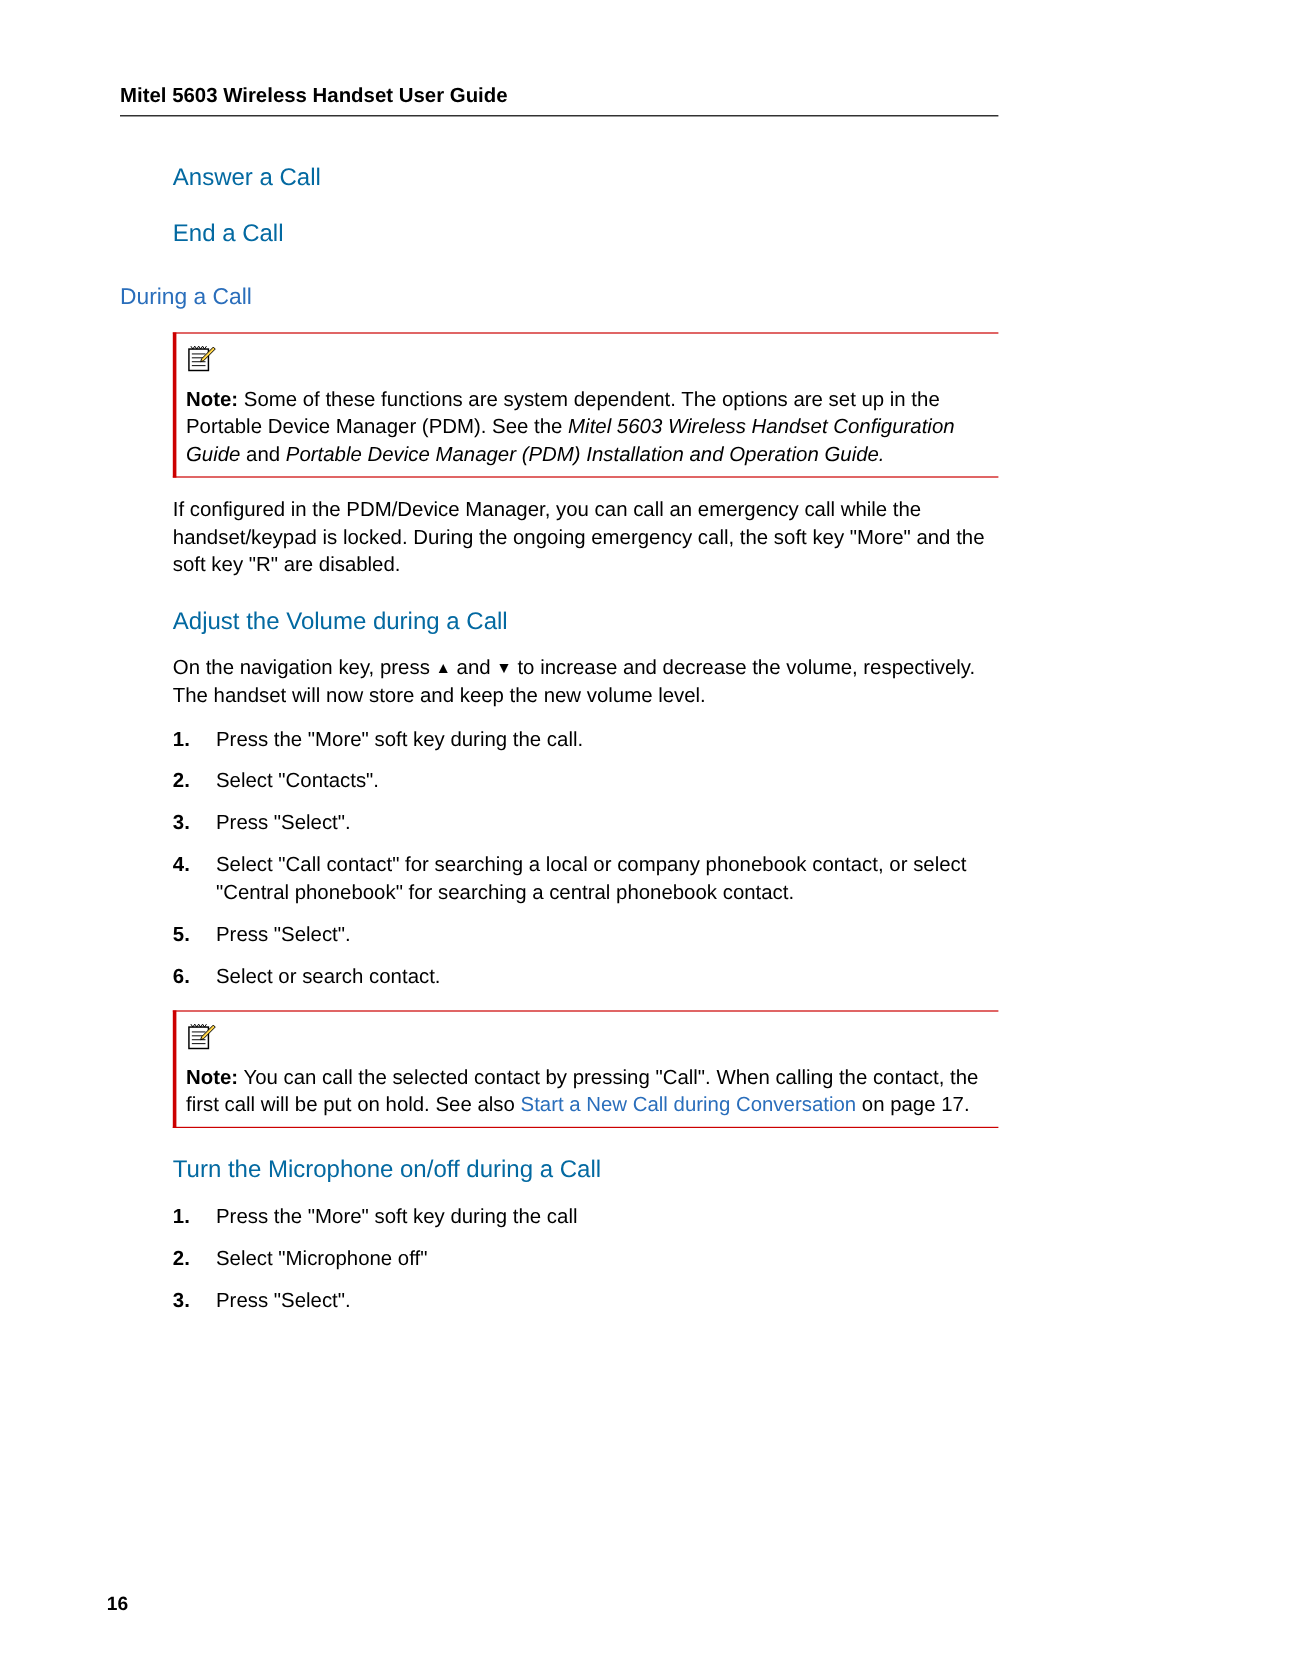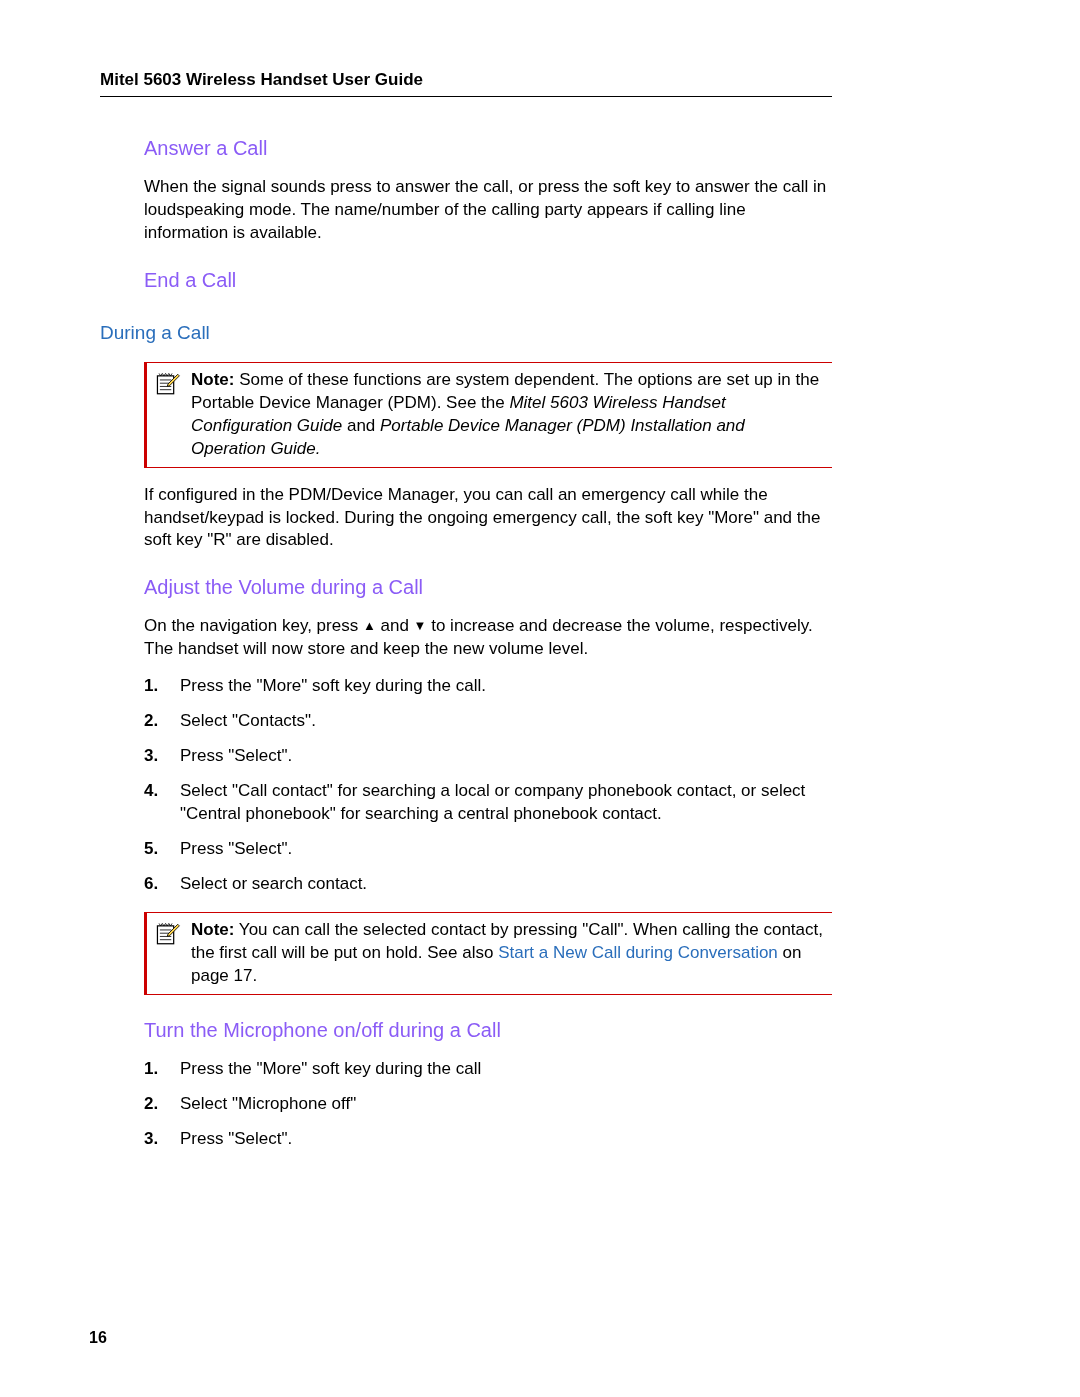--- a/index.html
+++ b/index.html
@@ -28,38 +28,39 @@
   }
   .h1 {
     font-size: 19px;
     color: #2a6ebb;
     margin: 30px 0 18px 0;
     font-weight: normal;
     margin-left: -44px;
   }
   .h2 {
     font-size: 20px;
-    color: #8b5cf6;
+    color: #0369a1;
     margin: 24px 0 16px 0;
     font-weight: normal;
   }
   p.body, .note-text {
     font-size: 17px;
     line-height: 1.35;
     margin: 0 0 14px 0;
     color: #000;
   }
   .note-box {
     border-top: 1px solid #c00;
     border-bottom: 1px solid #c00;
     border-left: 3px solid #c00;
     padding: 6px 8px 6px 8px;
     margin: 0 0 16px 0;
     display: flex;
     gap: 10px;
+    flex-direction: column;
   }
   .note-icon {
     width: 26px;
     height: 26px;
     flex: 0 0 26px;
     margin-top: 2px;
   }
   .note-text { flex: 1; margin: 0; }
   .note-text .bold { font-weight: bold; }
   .note-text .italic { font-style: italic; }
@@ -96,21 +97,20 @@
 </head>
 <body>
 
 <div class="page">
 
   <div class="header-line">Mitel 5603 Wireless Handset User Guide</div>
 
   <div class="content">
 
     <h3 class="h2">Answer a Call</h3>
-    <p class="body">When the signal sounds press         to answer the call, or press the         soft key to answer the call in loudspeaking mode. The name/number of the calling party appears if calling line information is available.</p>
 
     <h3 class="h2">End a Call</h3>
 
     <h2 class="h1">During a Call</h2>
 
     <div class="note-box">
       <svg class="note-icon" viewBox="0 0 32 32">
         <rect x="3" y="6" width="20" height="22" fill="#fff" stroke="#000" stroke-width="1.5"></rect>
         <line x1="6" y1="11" x2="20" y2="11" stroke="#000" stroke-width="1"></line>
         <line x1="6" y1="15" x2="20" y2="15" stroke="#000" stroke-width="1"></line>

